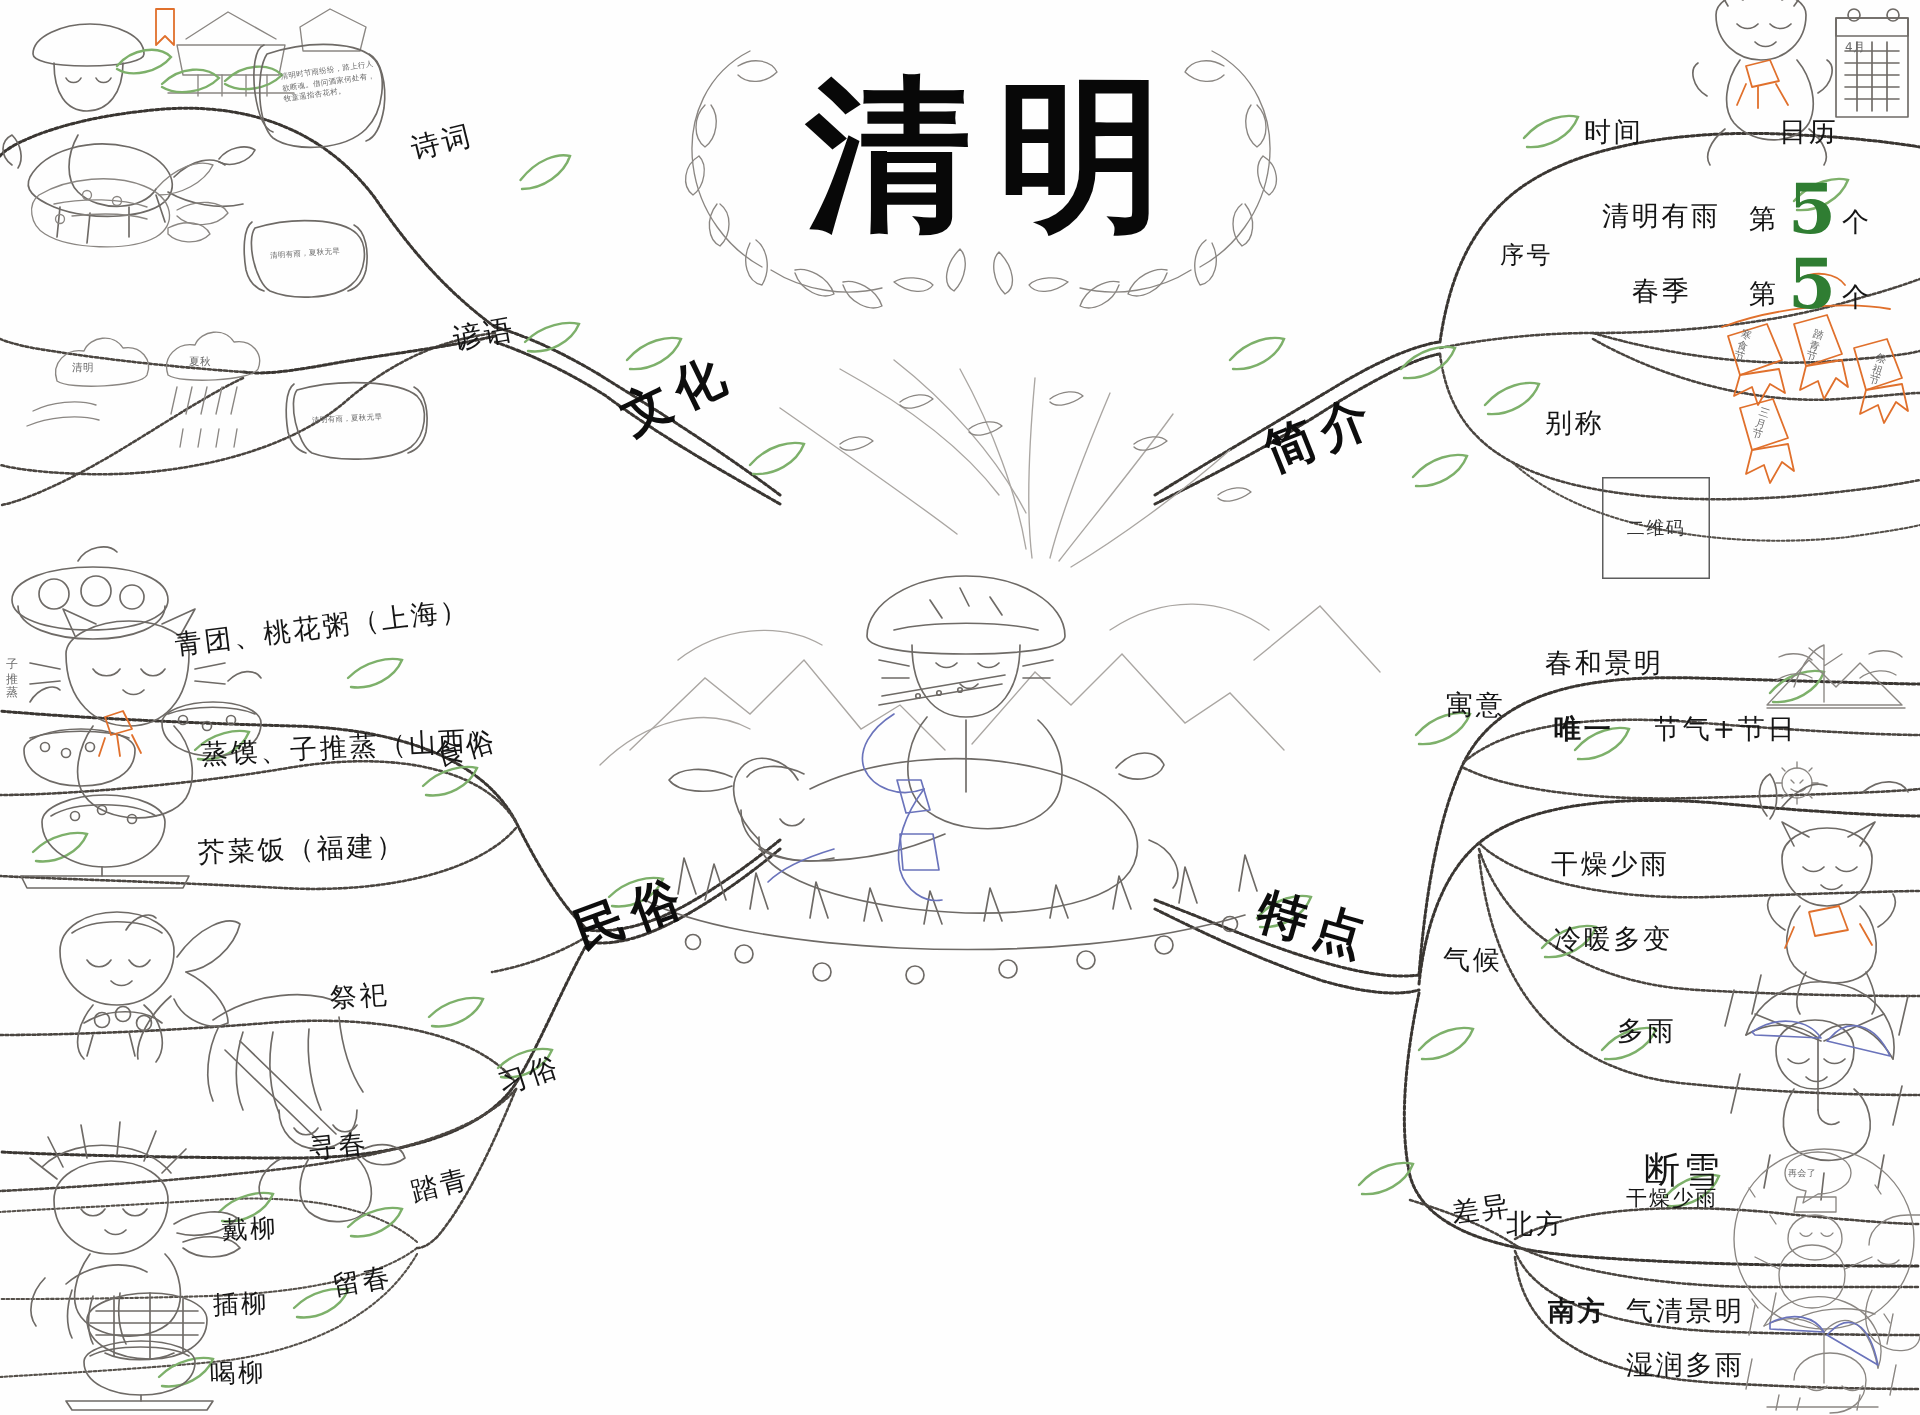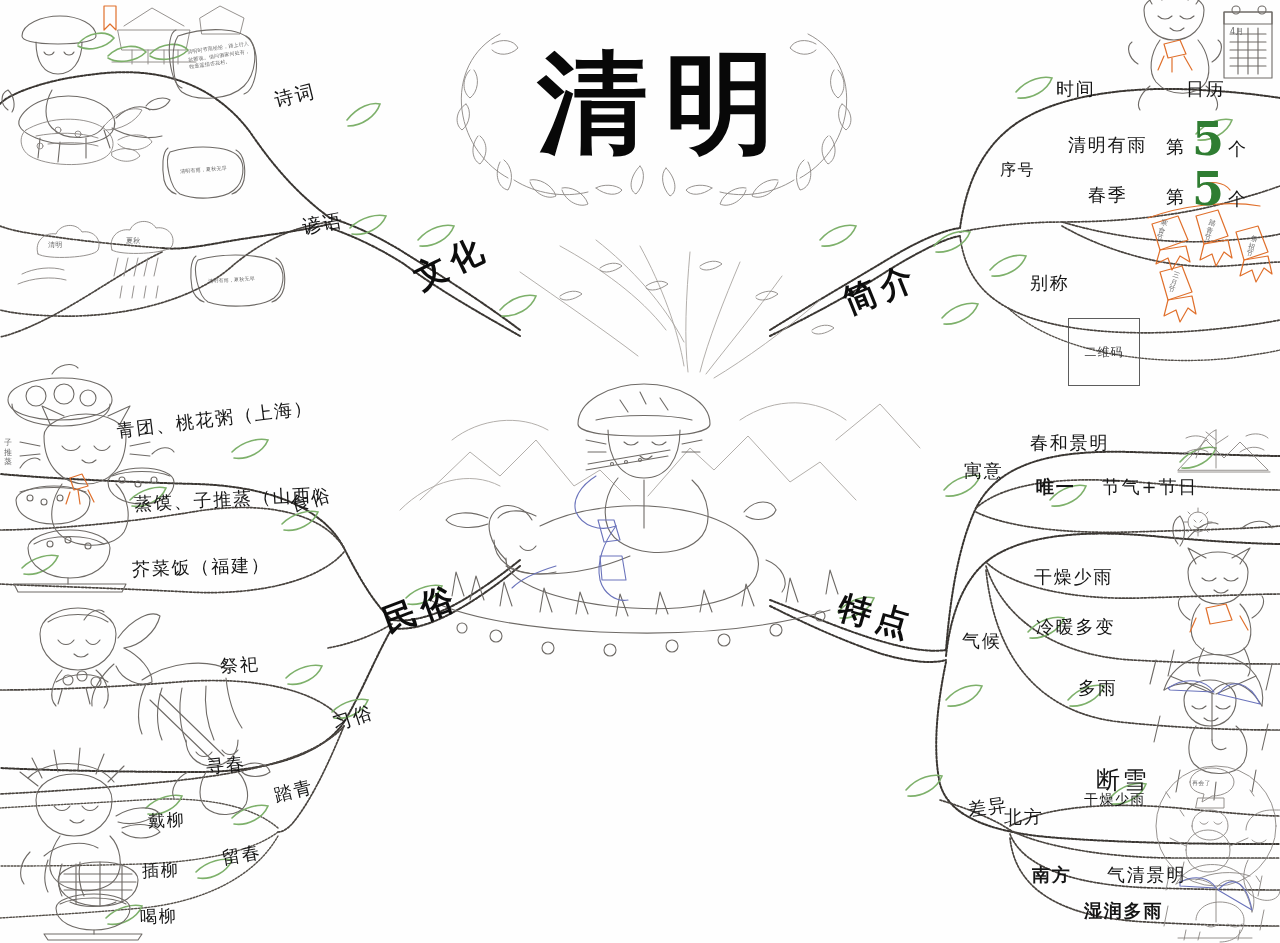--- a/index.html
+++ b/index.html
@@ -567,18 +567,18 @@
   <div class="lbl node" style="left:962px;top:632px;font-size:18px;">气候</div>
   <div class="lbl node" style="left:1034px;top:568px;font-size:18px;">干燥少雨</div>
   <div class="lbl node" style="left:1036px;top:618px;font-size:18px;">冷暖多变</div>
   <div class="lbl node" style="left:1078px;top:679px;font-size:18px;">多雨</div>
 
   <div class="lbl node" style="left:968px;top:798px;font-size:18px;transform:rotate(-8deg);">差异</div>
   <div class="lbl node" style="left:1004px;top:808px;font-size:18px;">北方</div>
   <div class="lbl node" style="left:1096px;top:768px;font-size:24px;">断雪</div>
   <div class="lbl node" style="left:1084px;top:792px;font-size:14px;">干燥少雨</div>
   <div class="lbl node" style="left:1032px;top:866px;font-size:18px;font-weight:bold;">南方</div>
-  <div class="lbl node" style="left:1084px;top:866px;font-size:18px;margin-left:23px;">气清景明</div>
-  <div class="lbl node" style="left:1084px;top:902px;font-size:18px;font-weight:bold;">湿润多雨</div>
+  <div class="lbl node" style="left:1084px;top:866px;font-size:18px;">气清景明</div>
+  <div class="lbl node" style="left:1084px;top:902px;font-size:18px;">湿润多雨</div>
 
   <div class="lbl tiny" style="left:1192px;top:780px;font-size:6px;">再会了</div>
 
 </div>
 
 </body></html>

